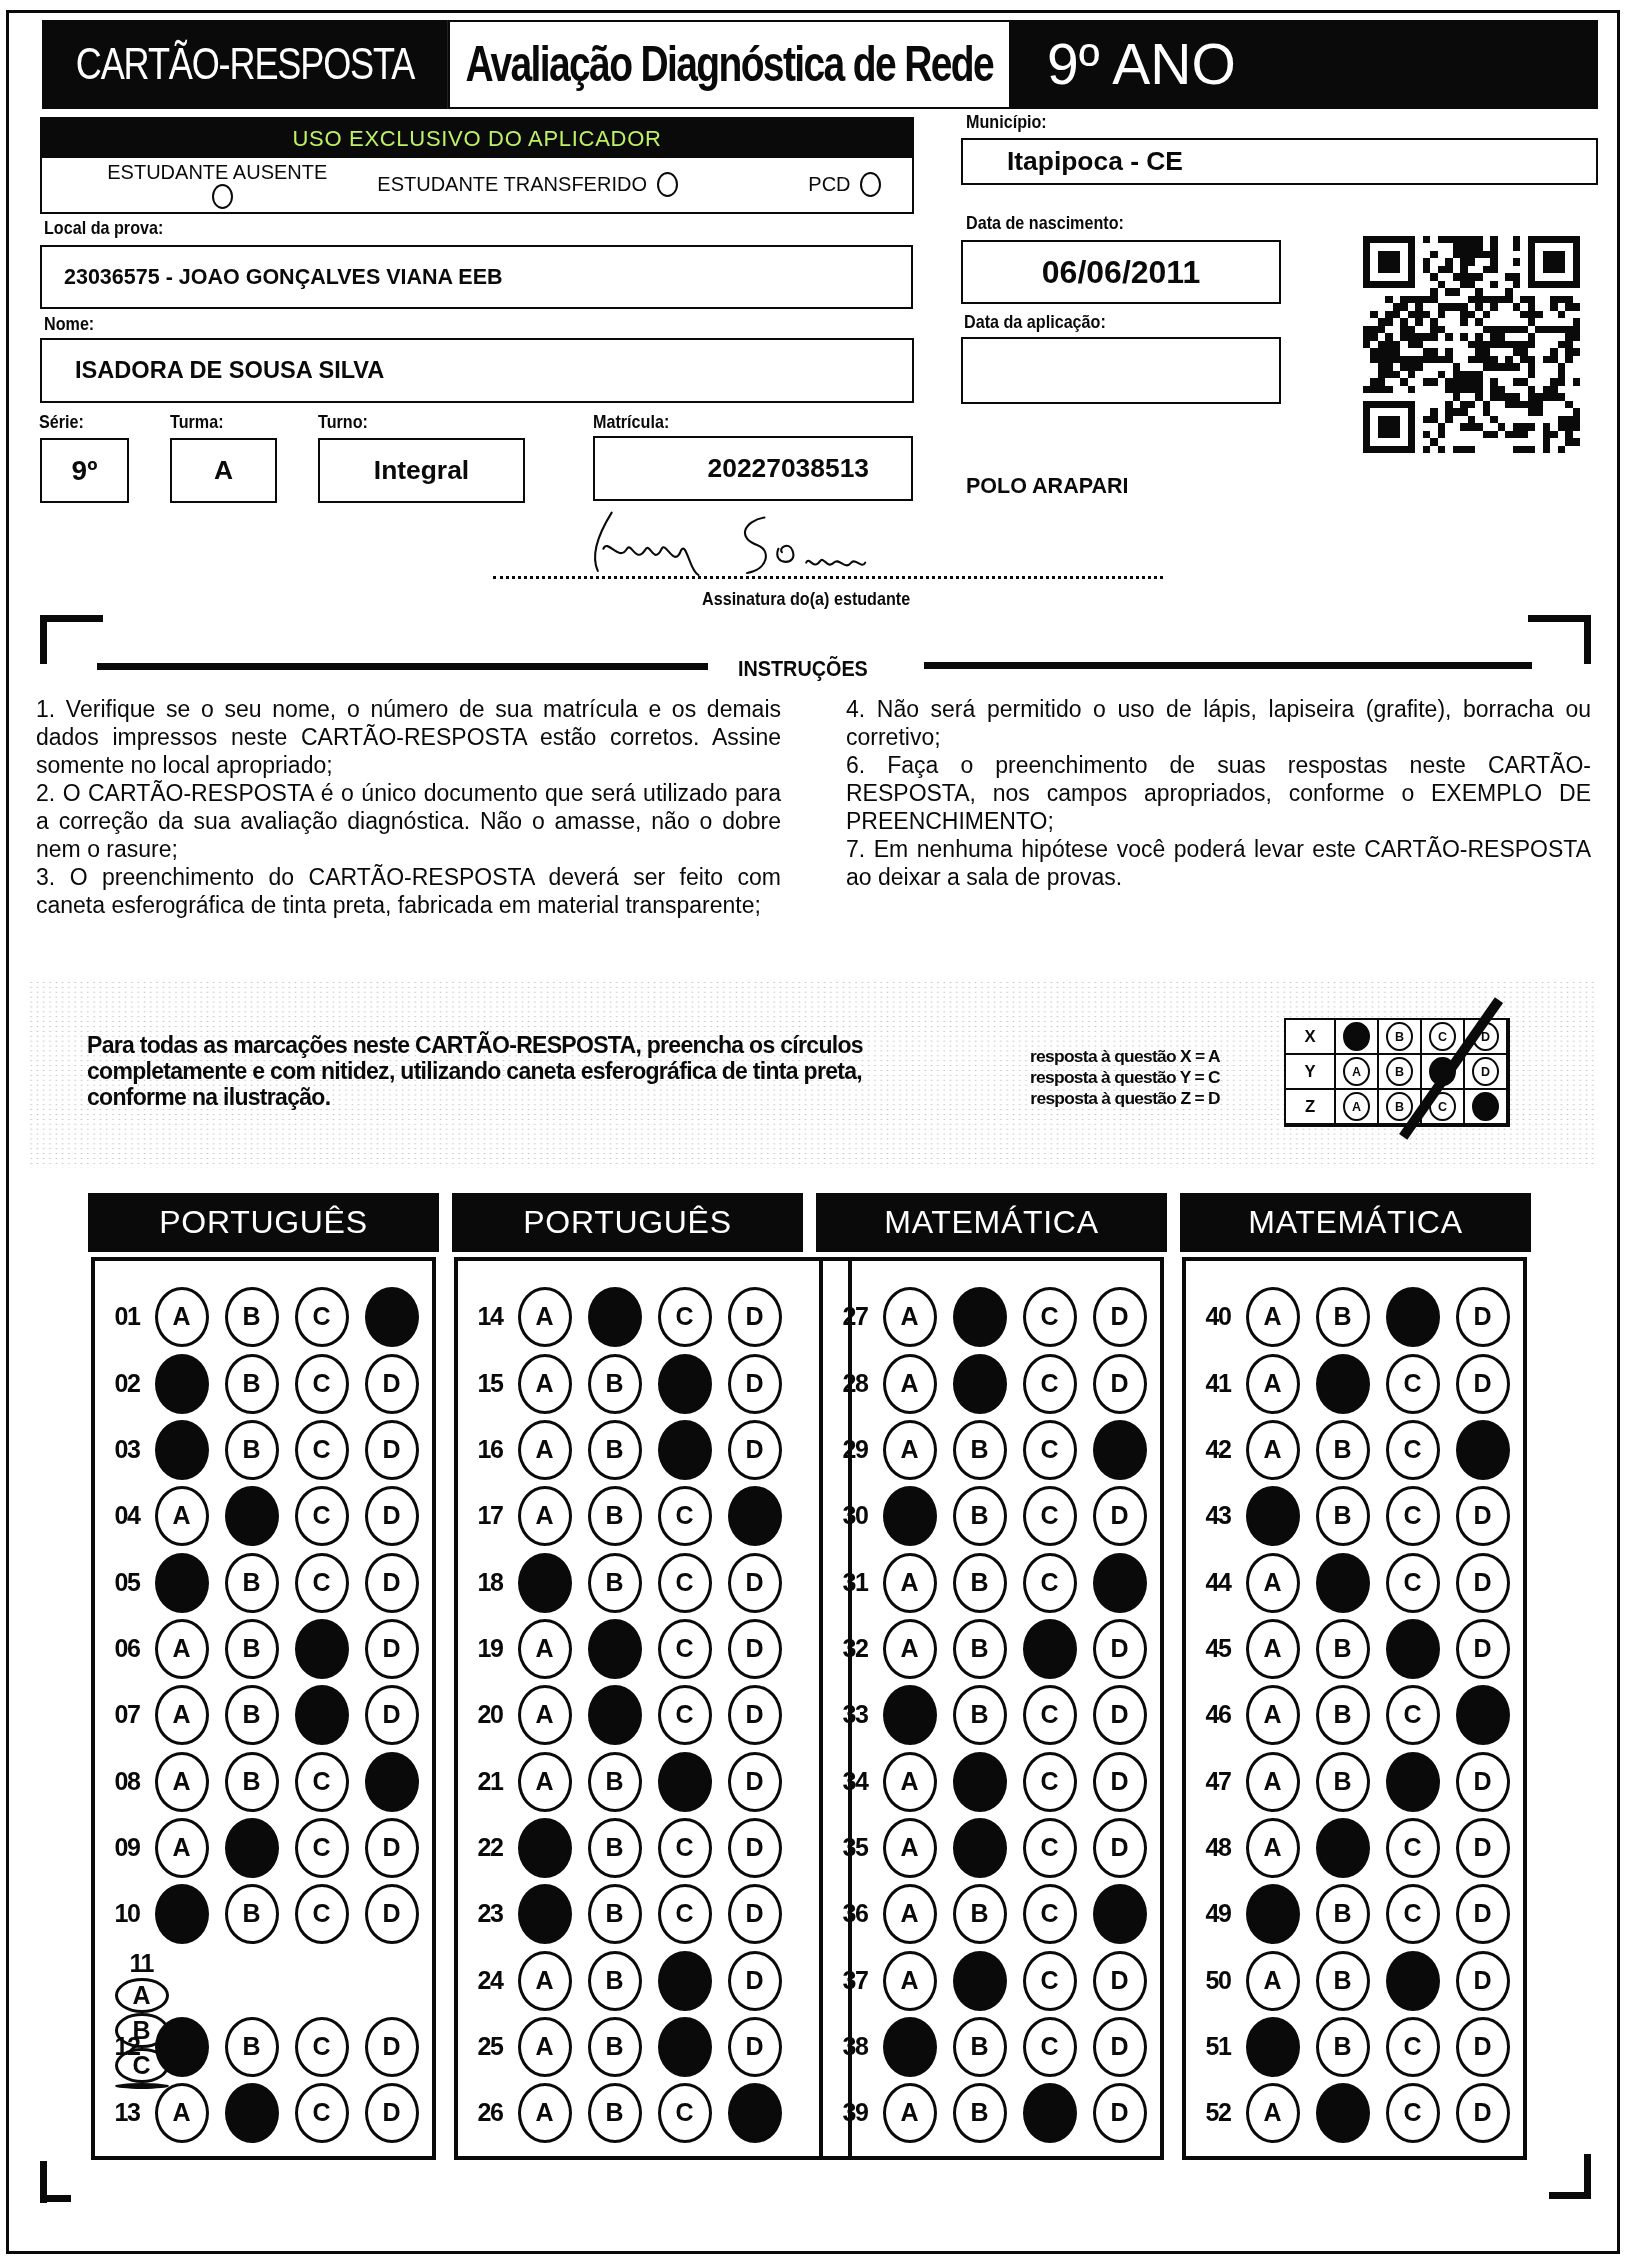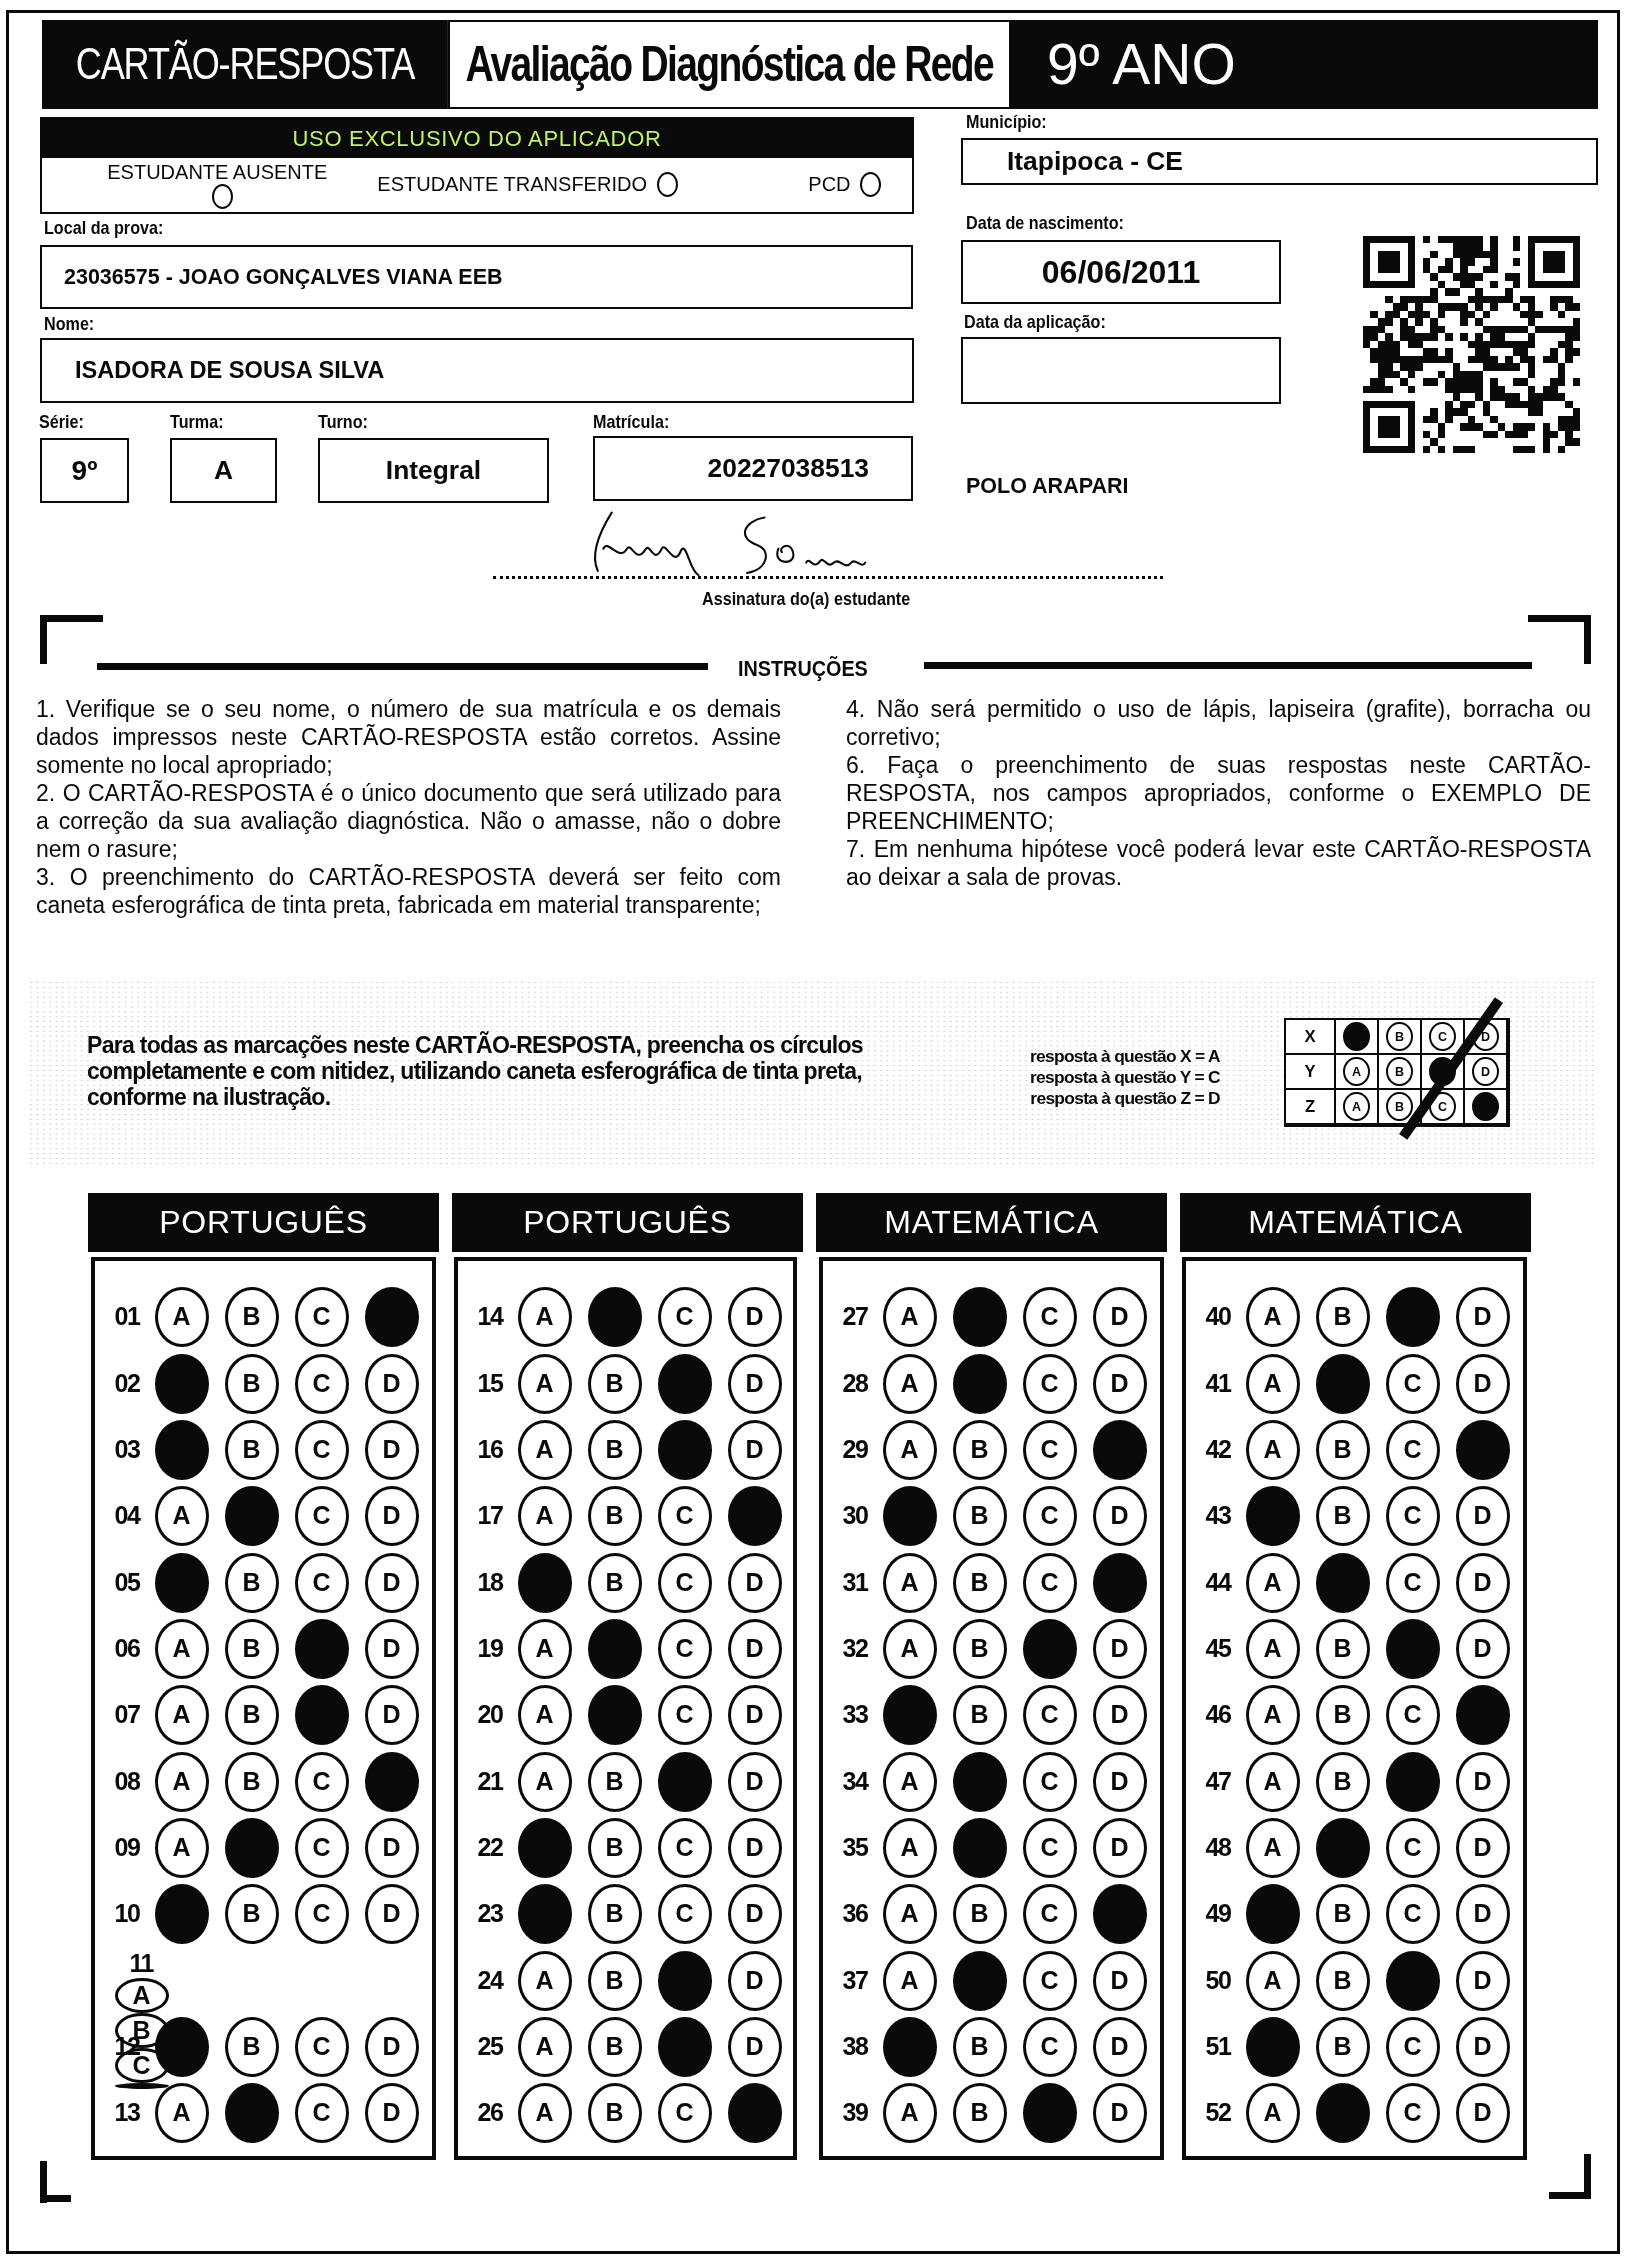--- a/index.html
+++ b/index.html
@@ -119,21 +119,21 @@
 
 <div class="abs lbl" style="left:39px; top:411px;">Série:</div>
 <div class="abs field" style="left:40px; top:438px; width:89px; height:65px; justify-content:center;">
   <span class="field-text" style="font-size:28px;">9º</span>
 </div>
 <div class="abs lbl" style="left:170px; top:411px;">Turma:</div>
 <div class="abs field" style="left:170px; top:438px; width:107px; height:65px; justify-content:center;">
   <span class="field-text" style="font-size:26.4px;">A</span>
 </div>
 <div class="abs lbl" style="left:318px; top:411px;">Turno:</div>
-<div class="abs field" style="left:318px; top:438px; width:231px; height:65px; justify-content:center;">
+<div class="abs field" style="left:318px; top:438px; width:207px; height:65px; justify-content:center;">
   <span class="field-text" style="font-size:26.4px;">Integral</span>
 </div>
 <div class="abs lbl" style="left:593px; top:411px;">Matrícula:</div>
 <div class="abs field" style="left:593px; top:436px; width:320px; height:65px; justify-content:flex-end; padding-right:42px;">
   <span class="field-text" style="font-size:26.4px;">20227038513</span>
 </div>
 
 <div class="abs lbl" style="left:966px; top:111px;">Município:</div>
 <div class="abs field" style="left:961px; top:138px; width:637px; height:47px; padding-left:44px;">
   <span class="field-text" style="font-size:26.4px;">Itapipoca - CE</span>
@@ -652,21 +652,21 @@
       </div>
       <div class="qrow" style="top: 820px; left: 19.5px;">
         <span class="qnum">13</span>
         <span class="bubble">A</span>
         <span class="bubble filled"></span>
         <span class="bubble">C</span>
         <span class="bubble">D</span>
       </div>
     </div>
     <div class="panel-head" style="left: 452px; width: 351px;">PORTUGUÊS</div>
-    <div class="panel-body" style="left: 454px; width: 343px;">
+    <div class="panel-body" style="left: 454px; width: 398px;">
       <div class="qrow" style="top: 24px; left: 19.5px;">
         <span class="qnum">14</span>
         <span class="bubble">A</span>
         <span class="bubble filled"></span>
         <span class="bubble">C</span>
         <span class="bubble">D</span>
       </div>
       <div class="qrow" style="top: 91px; left: 19.5px;">
         <span class="qnum">15</span>
         <span class="bubble">A</span>

